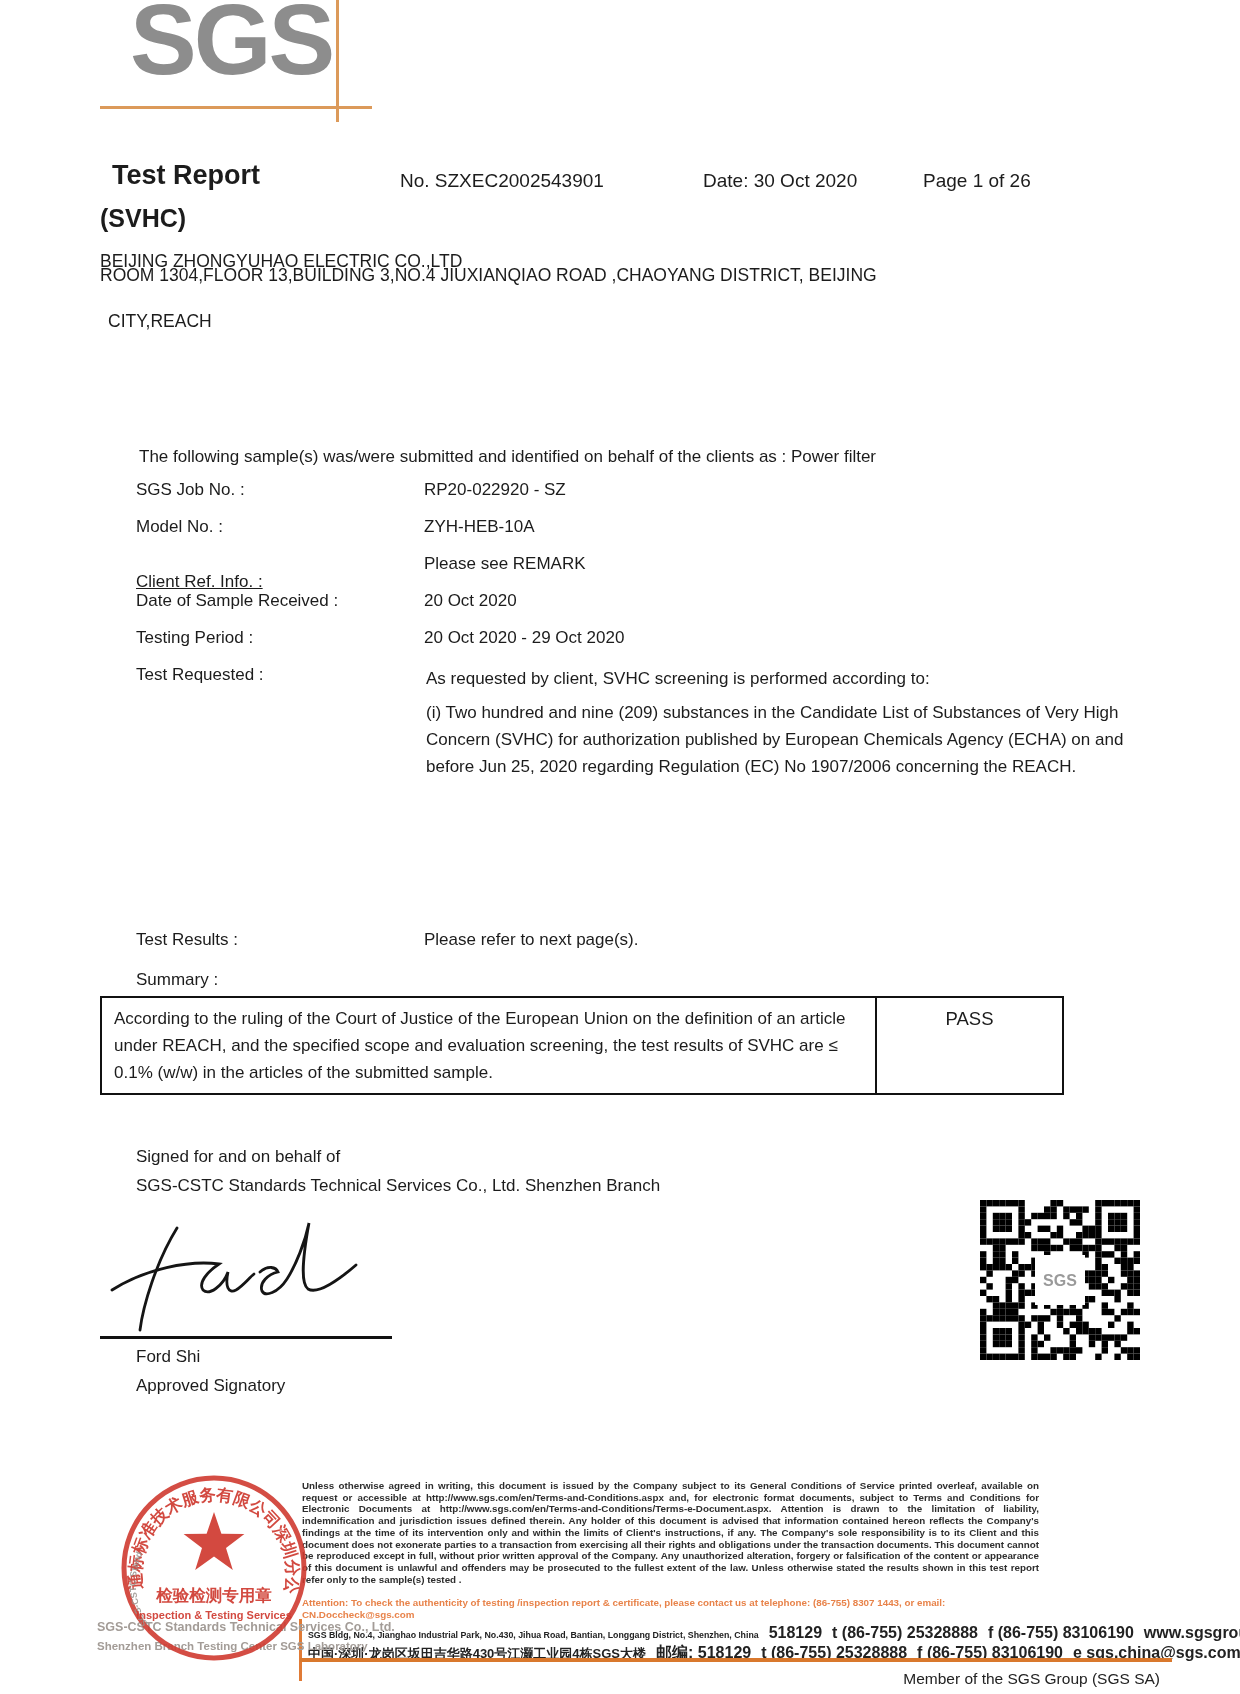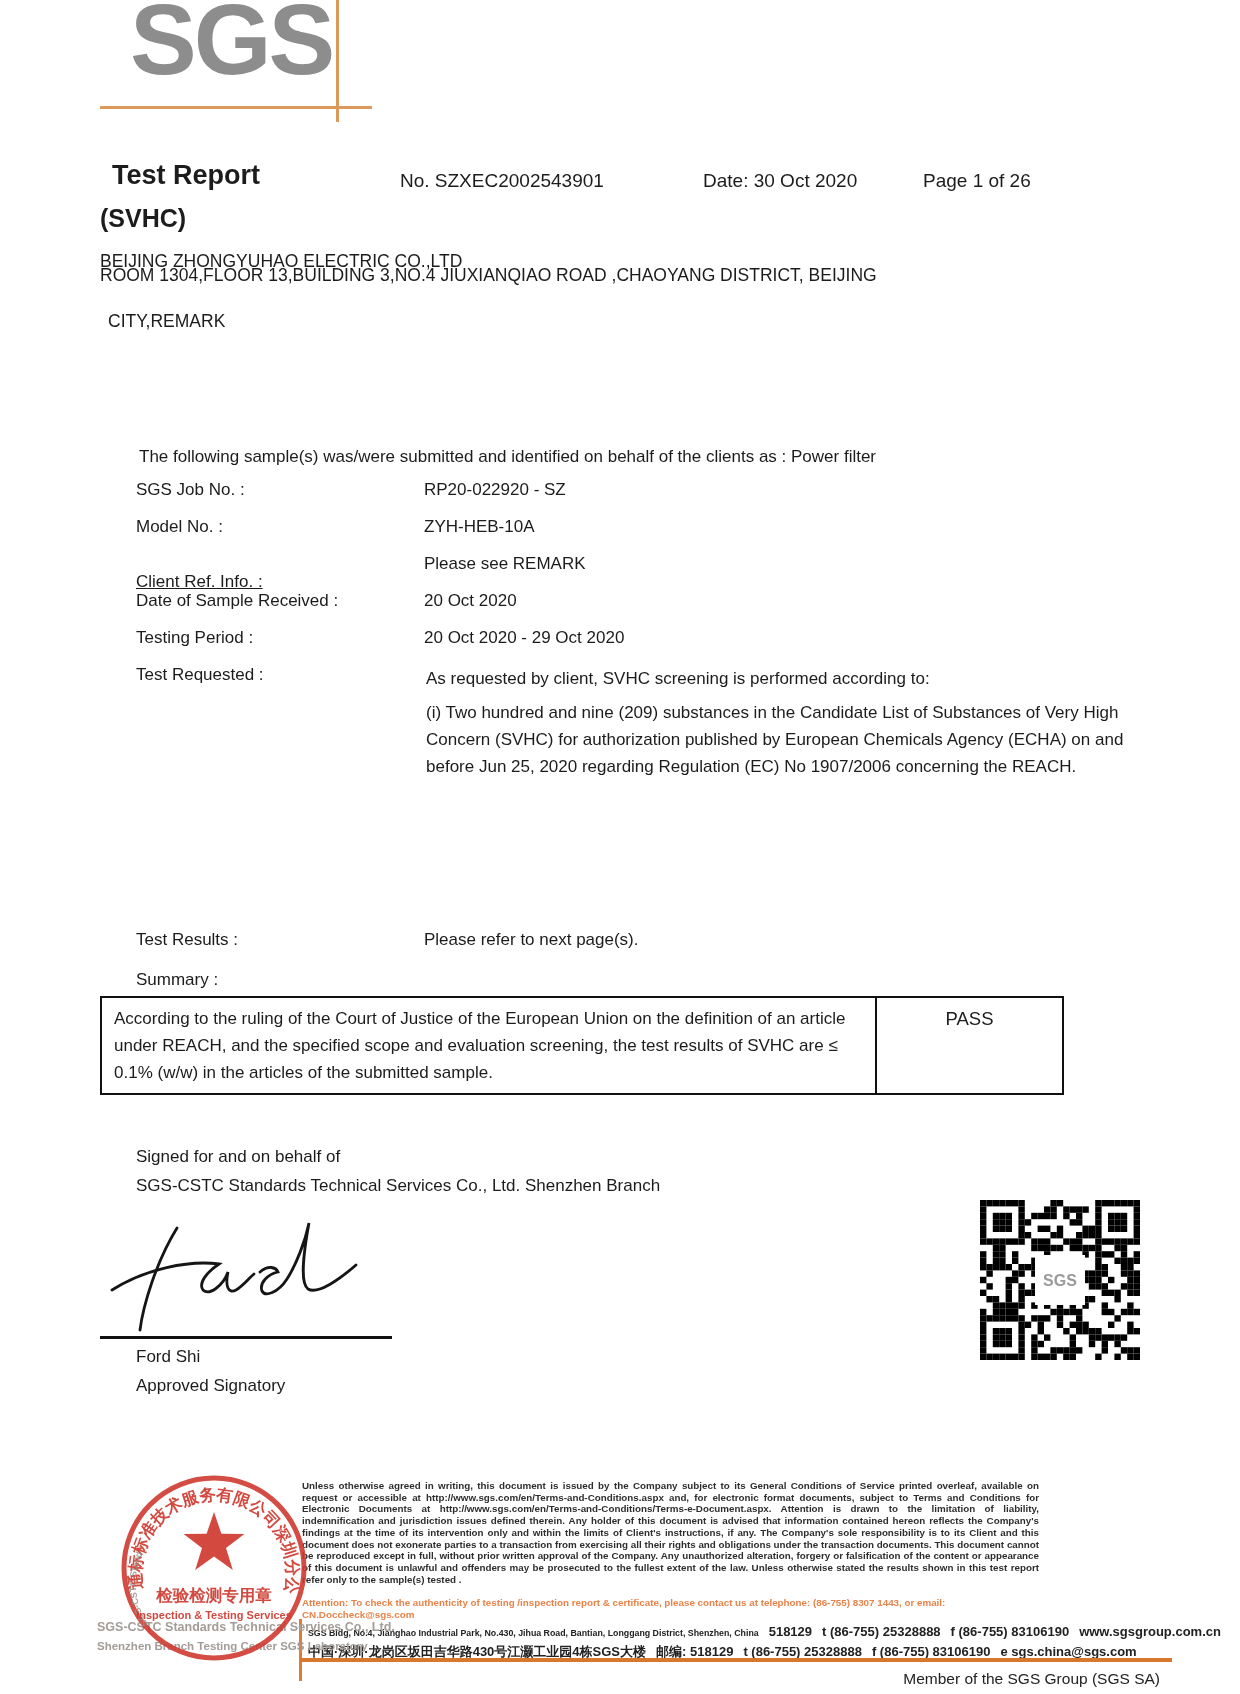--- a/index.html
+++ b/index.html
@@ -21,21 +21,21 @@
   .tr-paras p{margin:0 0 7px 0;line-height:27px;}
   .summary-box{left:100px;top:996px;width:960px;height:95px;border:2.5px solid #111;display:flex;}
   .summary-cell{flex:1;padding:7px 12px 0 12px;font-size:17px;line-height:27px;}
   .pass-cell{width:185px;border-left:2.5px solid #111;display:flex;align-items:flex-start;justify-content:center;padding-top:10px;font-size:18.5px;}
   .sig-line{left:100px;top:1336px;width:292px;height:2.5px;background:#111;}
   .footer-legal{left:302px;top:1480px;width:737px;font-size:9.8px;font-weight:bold;line-height:11.7px;text-align:justify;color:#2e2e2e;}
   .footer-attention{left:302px;top:1597px;width:737px;font-size:9.8px;font-weight:bold;line-height:11.7px;color:#e8834a;}
   .addr-vline{left:299px;top:1619px;width:3px;height:62px;background:#e07b36;}
   .addr-row{left:308px;display:flex;align-items:baseline;gap:10px;white-space:nowrap;}
   .addr-small{font-size:8.8px;font-weight:bold;color:#222;}
-  .addr-mid{font-size:13px;font-weight:bold;color:#222;}
+  .addr-mid{font-size:16px;font-weight:bold;color:#222;}
   .addr-cn{font-size:13px;font-weight:bold;color:#222;}
   .footer-rule{left:300px;top:1658px;width:872px;height:3.5px;background:#d9782d;}
   .member-note{left:700px;top:1670px;width:460px;text-align:right;font-size:15.5px;color:#222;}
   .gray-co{color:#a39c97;font-weight:bold;z-index:1;}
   .stamp-wrap{left:112px;top:1472px;z-index:2;}
   .qr-wrap{left:980px;top:1200px;}
 </style>
 </head>
 <body>
 
@@ -44,21 +44,21 @@
 <div class="abs logo-vline"></div>
 
 <div class="abs doc-title">Test Report</div>
 <div class="abs doc-subtitle">(SVHC)</div>
 <div class="abs hdr-meta" style="left:400px;">No. SZXEC2002543901</div>
 <div class="abs hdr-meta" style="left:703px;">Date: 30 Oct 2020</div>
 <div class="abs hdr-meta" style="left:923px;">Page 1 of 26</div>
 
 <div class="abs client-line" style="left:100px;top:251px;">BEIJING ZHONGYUHAO ELECTRIC CO.,LTD</div>
 <div class="abs client-line" style="left:100px;top:265px;">ROOM 1304,FLOOR 13,BUILDING 3,NO.4 JIUXIANQIAO ROAD ,CHAOYANG DISTRICT, BEIJING</div>
-<div class="abs client-line" style="left:108px;top:311px;">CITY,REMARK</div>
+<div class="abs client-line" style="left:108px;top:311px;">CITY,REACH</div>
 
 <div class="abs body-text" style="left:103px;top:447px;">The following sample(s) was/were submitted and identified on behalf of the clients as : Power filter</div>
 
 <div>
   <span class="field-label body-text" style="top:480px;">SGS Job No. :</span>
   <span class="field-value body-text" style="top:480px;">RP20-022920 - SZ</span>
 </div>
 <div>
   <span class="field-label body-text" style="top:517px;">Model No. :</span>
   <span class="field-value body-text" style="top:517px;">ZYH-HEB-10A</span>

